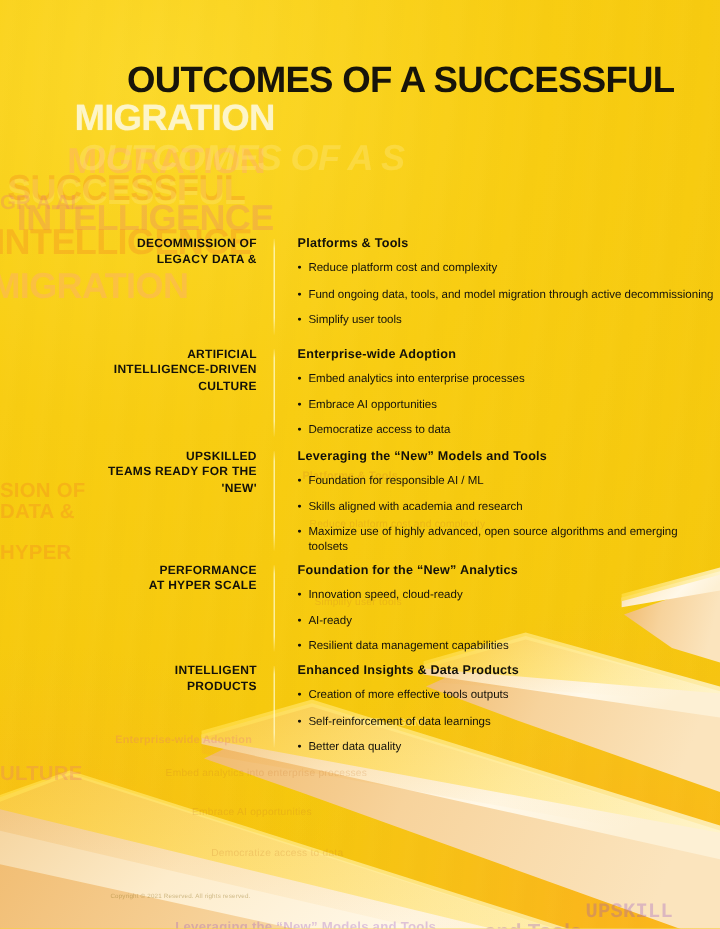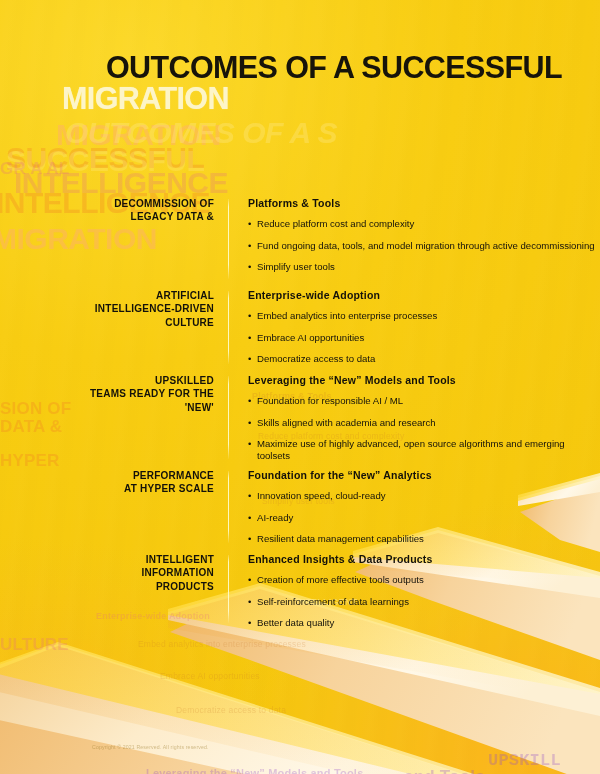--- a/index.html
+++ b/index.html
@@ -349,21 +349,20 @@
           <li class="bullet"><span class="dot">•</span><span>Innovation speed, cloud-ready</span></li>
           <li class="bullet"><span class="dot">•</span><span>AI-ready</span></li>
           <li class="bullet"><span class="dot">•</span><span>Resilient data management capabilities</span></li>
         </ul>
       </div>
     </div>
 
     <div class="row row-5">
       <div class="row-left">
         <div class="row-left-title">INTELLIGENT</div>
-        <div class="row-left-title">INFORMATION</div>
         <div class="row-left-title">PRODUCTS</div>
       </div>
       <div class="row-divider"></div>
       <div class="row-right">
         <div class="row-heading">Enhanced Insights &amp; Data Products</div>
         <ul class="bullets">
           <li class="bullet"><span class="dot">•</span><span>Creation of more effective tools outputs</span></li>
           <li class="bullet"><span class="dot">•</span><span>Self-reinforcement of data learnings</span></li>
           <li class="bullet"><span class="dot">•</span><span>Better data quality</span></li>
         </ul>

